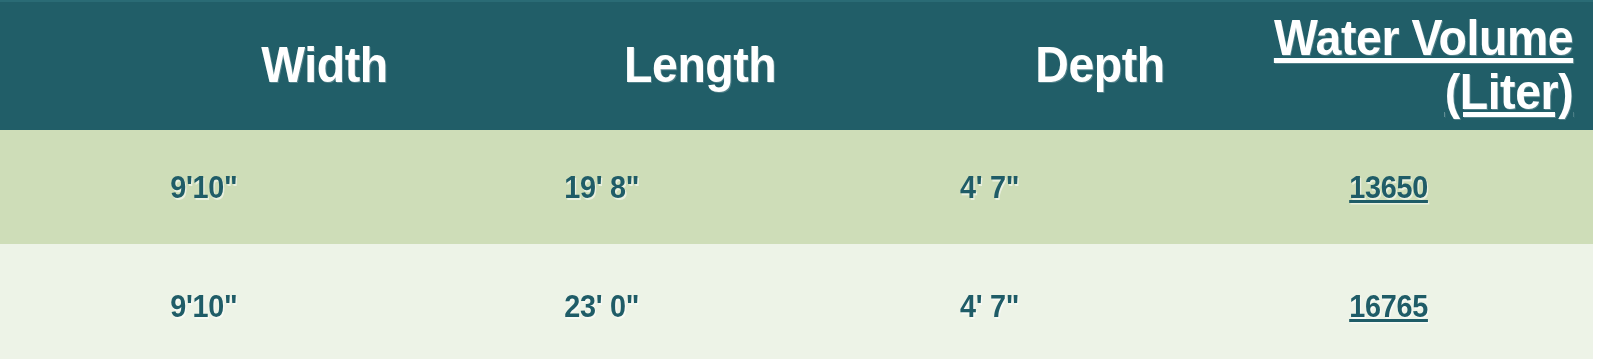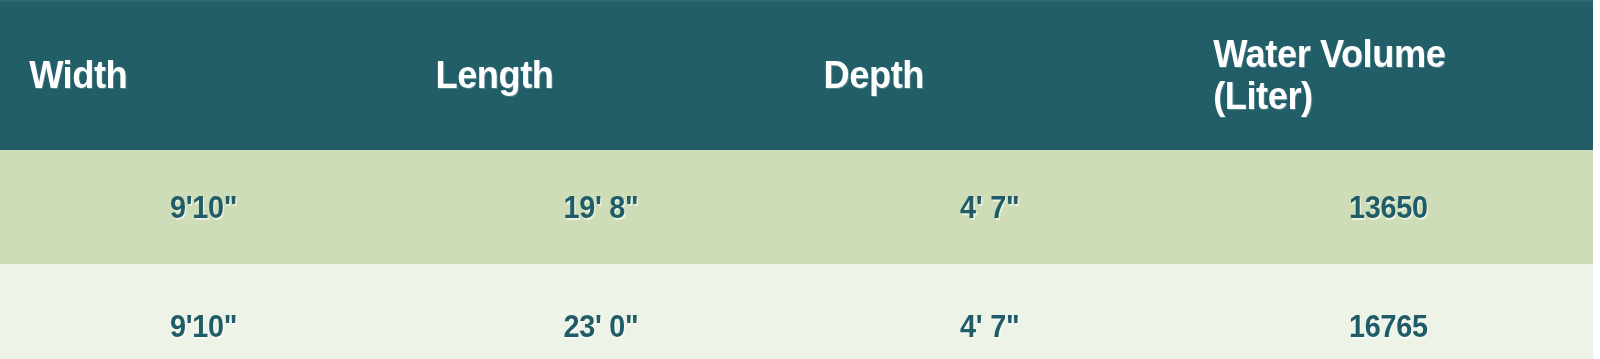--- a/index.html
+++ b/index.html
@@ -21,28 +21,28 @@
     table-layout: fixed;
     background: #ffffff;
   }
 
   
   .spec-table thead tr {
     background: #215E68;
   }
   .spec-table thead th {
     height: 118px;
-    padding: 16px;
+    padding: 6px;
     margin: 0;
     color: #ffffff;
-    font-size: 39px;
+    font-size: 50px;
     font-weight: bold;
     letter-spacing: -0.5px;
     line-height: 1.08;
-    text-align: left;
+    text-align: right;
     vertical-align: middle;
     border: 0;
     box-shadow: inset 0 2px 0 #2a6b75;
     text-shadow: 1px 1px 0 rgba(255,255,255,0.22);
   }
   .spec-table thead th .hdr-label {
     display: block;
     transform: scaleX(0.93);
   }
 
@@ -65,21 +65,21 @@
   }
   .row-alt-a { background: #CEDDB8; }
   .row-alt-b { background: #EDF3E7; }
   .row-alt-a td { height: 114px; }
   .row-alt-b td { height: 124px; }
 
   
   .col-w { width: 25.6%; }
   .col-l { width: 24.3%; }
   .col-d { width: 24.4%; }
-  .col-v { width: 25.7%; }
+  .col-v { width: 25.7%; text-decoration: underline; }
 </style>
 </head>
 <body>
 
 <table class="spec-table">
   <thead>
     <tr>
       <th class="col-w">
         <span class="hdr-label">Width</span>
       </th>

